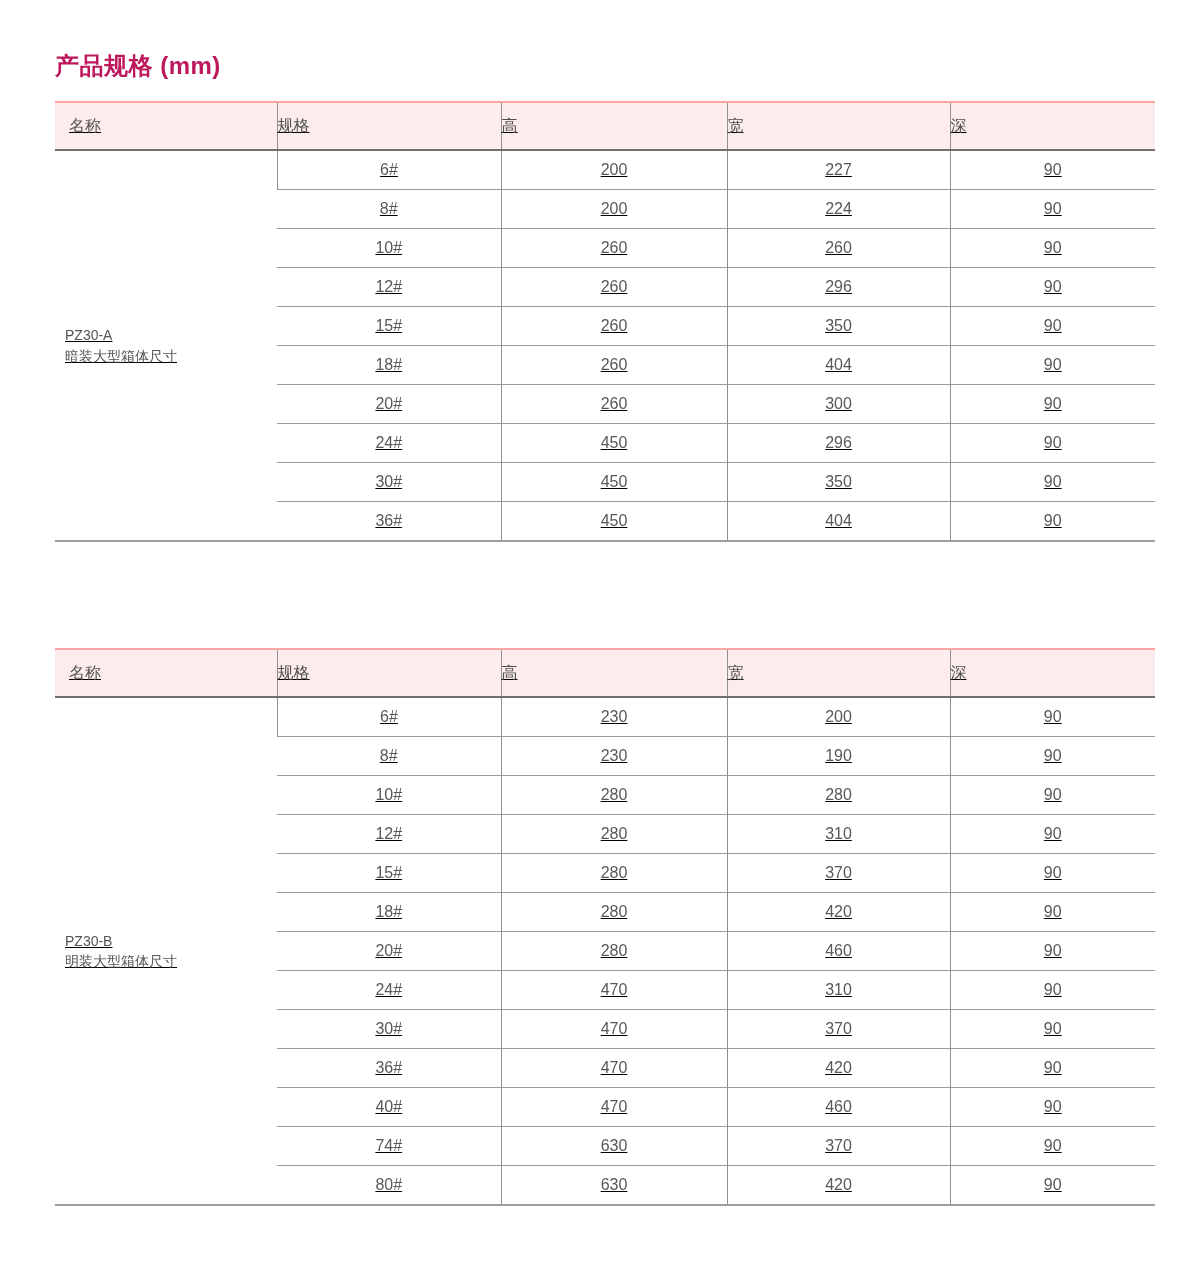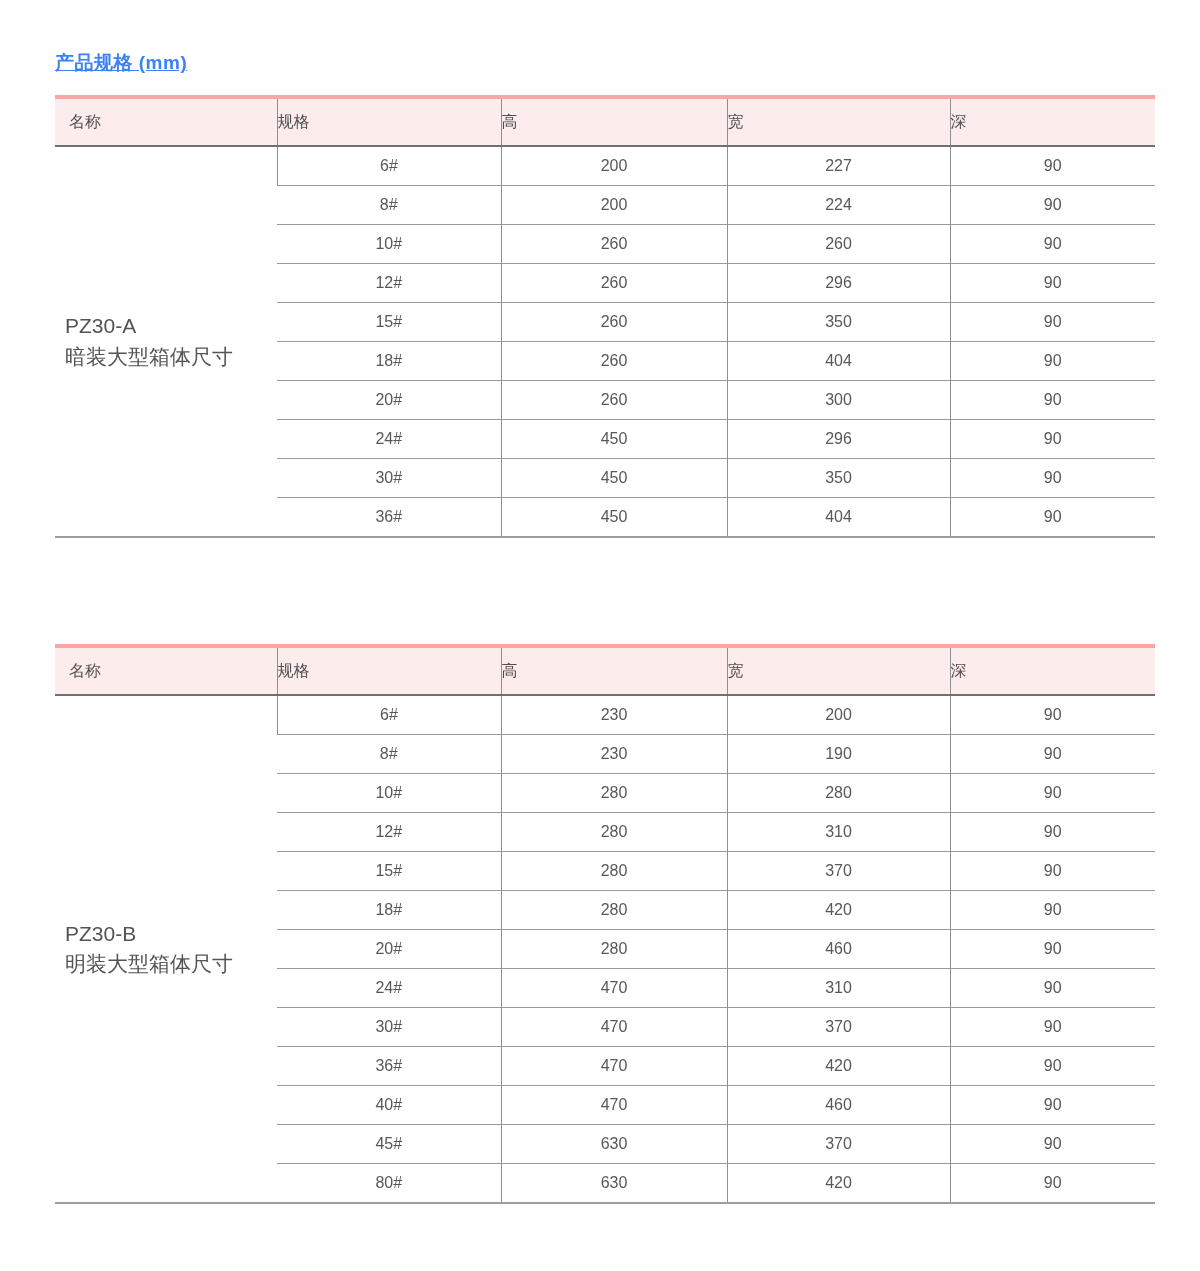--- a/index.html
+++ b/index.html
@@ -10,36 +10,36 @@
   }
   .page {
     width: 1200px;
     height: 1271px;
     background: #ffffff;
     box-sizing: border-box;
     padding: 50px 45px 0 55px;
     overflow: hidden;
   }
   .title {
-    color: #3b82f6;
-    font-size: 19px;
+    color: #be185d;
+    font-size: 24px;
     font-weight: 600;
     letter-spacing: 0.5px;
     margin: 0 0 19px 0;
-    text-decoration: underline;
   }
   .spec-table-wrap { width: 1100px; }
   .spec-table-wrap + .spec-table-wrap { margin-top: 106px; }
 
   table.spec {
     width: 1100px;
     border-collapse: collapse;
     table-layout: fixed;
-    border-top: 4px solid #fca5a5;
+    border-top: 2px solid #fca5a5;
     border-bottom: 2px solid #9e9e9e;
+    text-decoration: underline;
   }
   table.spec col.c-name { width: 222px; }
   table.spec col.c-spec { width: 224px; }
   table.spec col.c-h    { width: 226px; }
   table.spec col.c-w    { width: 223px; }
   table.spec col.c-d    { width: 205px; }
 
   table.spec th {
     background: #fcecec;
     height: 46px;
@@ -66,21 +66,21 @@
     color: #595757;
     padding: 0;
   }
   table.spec tbody tr + tr td.val {
     border-top: 1px solid #9b9b9b;
   }
   table.spec td.name-cell {
     vertical-align: middle;
     text-align: left;
     padding: 0 0 0 10px;
-    font-size: 21px;
+    font-size: 14px;
     color: #555353;
     line-height: 1.45;
   }
 </style>
 </head>
 <body>
 
 <div class="page">
   <h1 class="title">产品规格 (mm)</h1>
 
@@ -253,21 +253,21 @@
             <td class="val">420</td>
             <td class="val">90</td>
           </tr>
           <tr>
             <td class="val">40#</td>
             <td class="val">470</td>
             <td class="val">460</td>
             <td class="val">90</td>
           </tr>
           <tr>
-            <td class="val">45#</td>
+            <td class="val">74#</td>
             <td class="val">630</td>
             <td class="val">370</td>
             <td class="val">90</td>
           </tr>
           <tr>
             <td class="val">80#</td>
             <td class="val">630</td>
             <td class="val">420</td>
             <td class="val">90</td>
           </tr>

